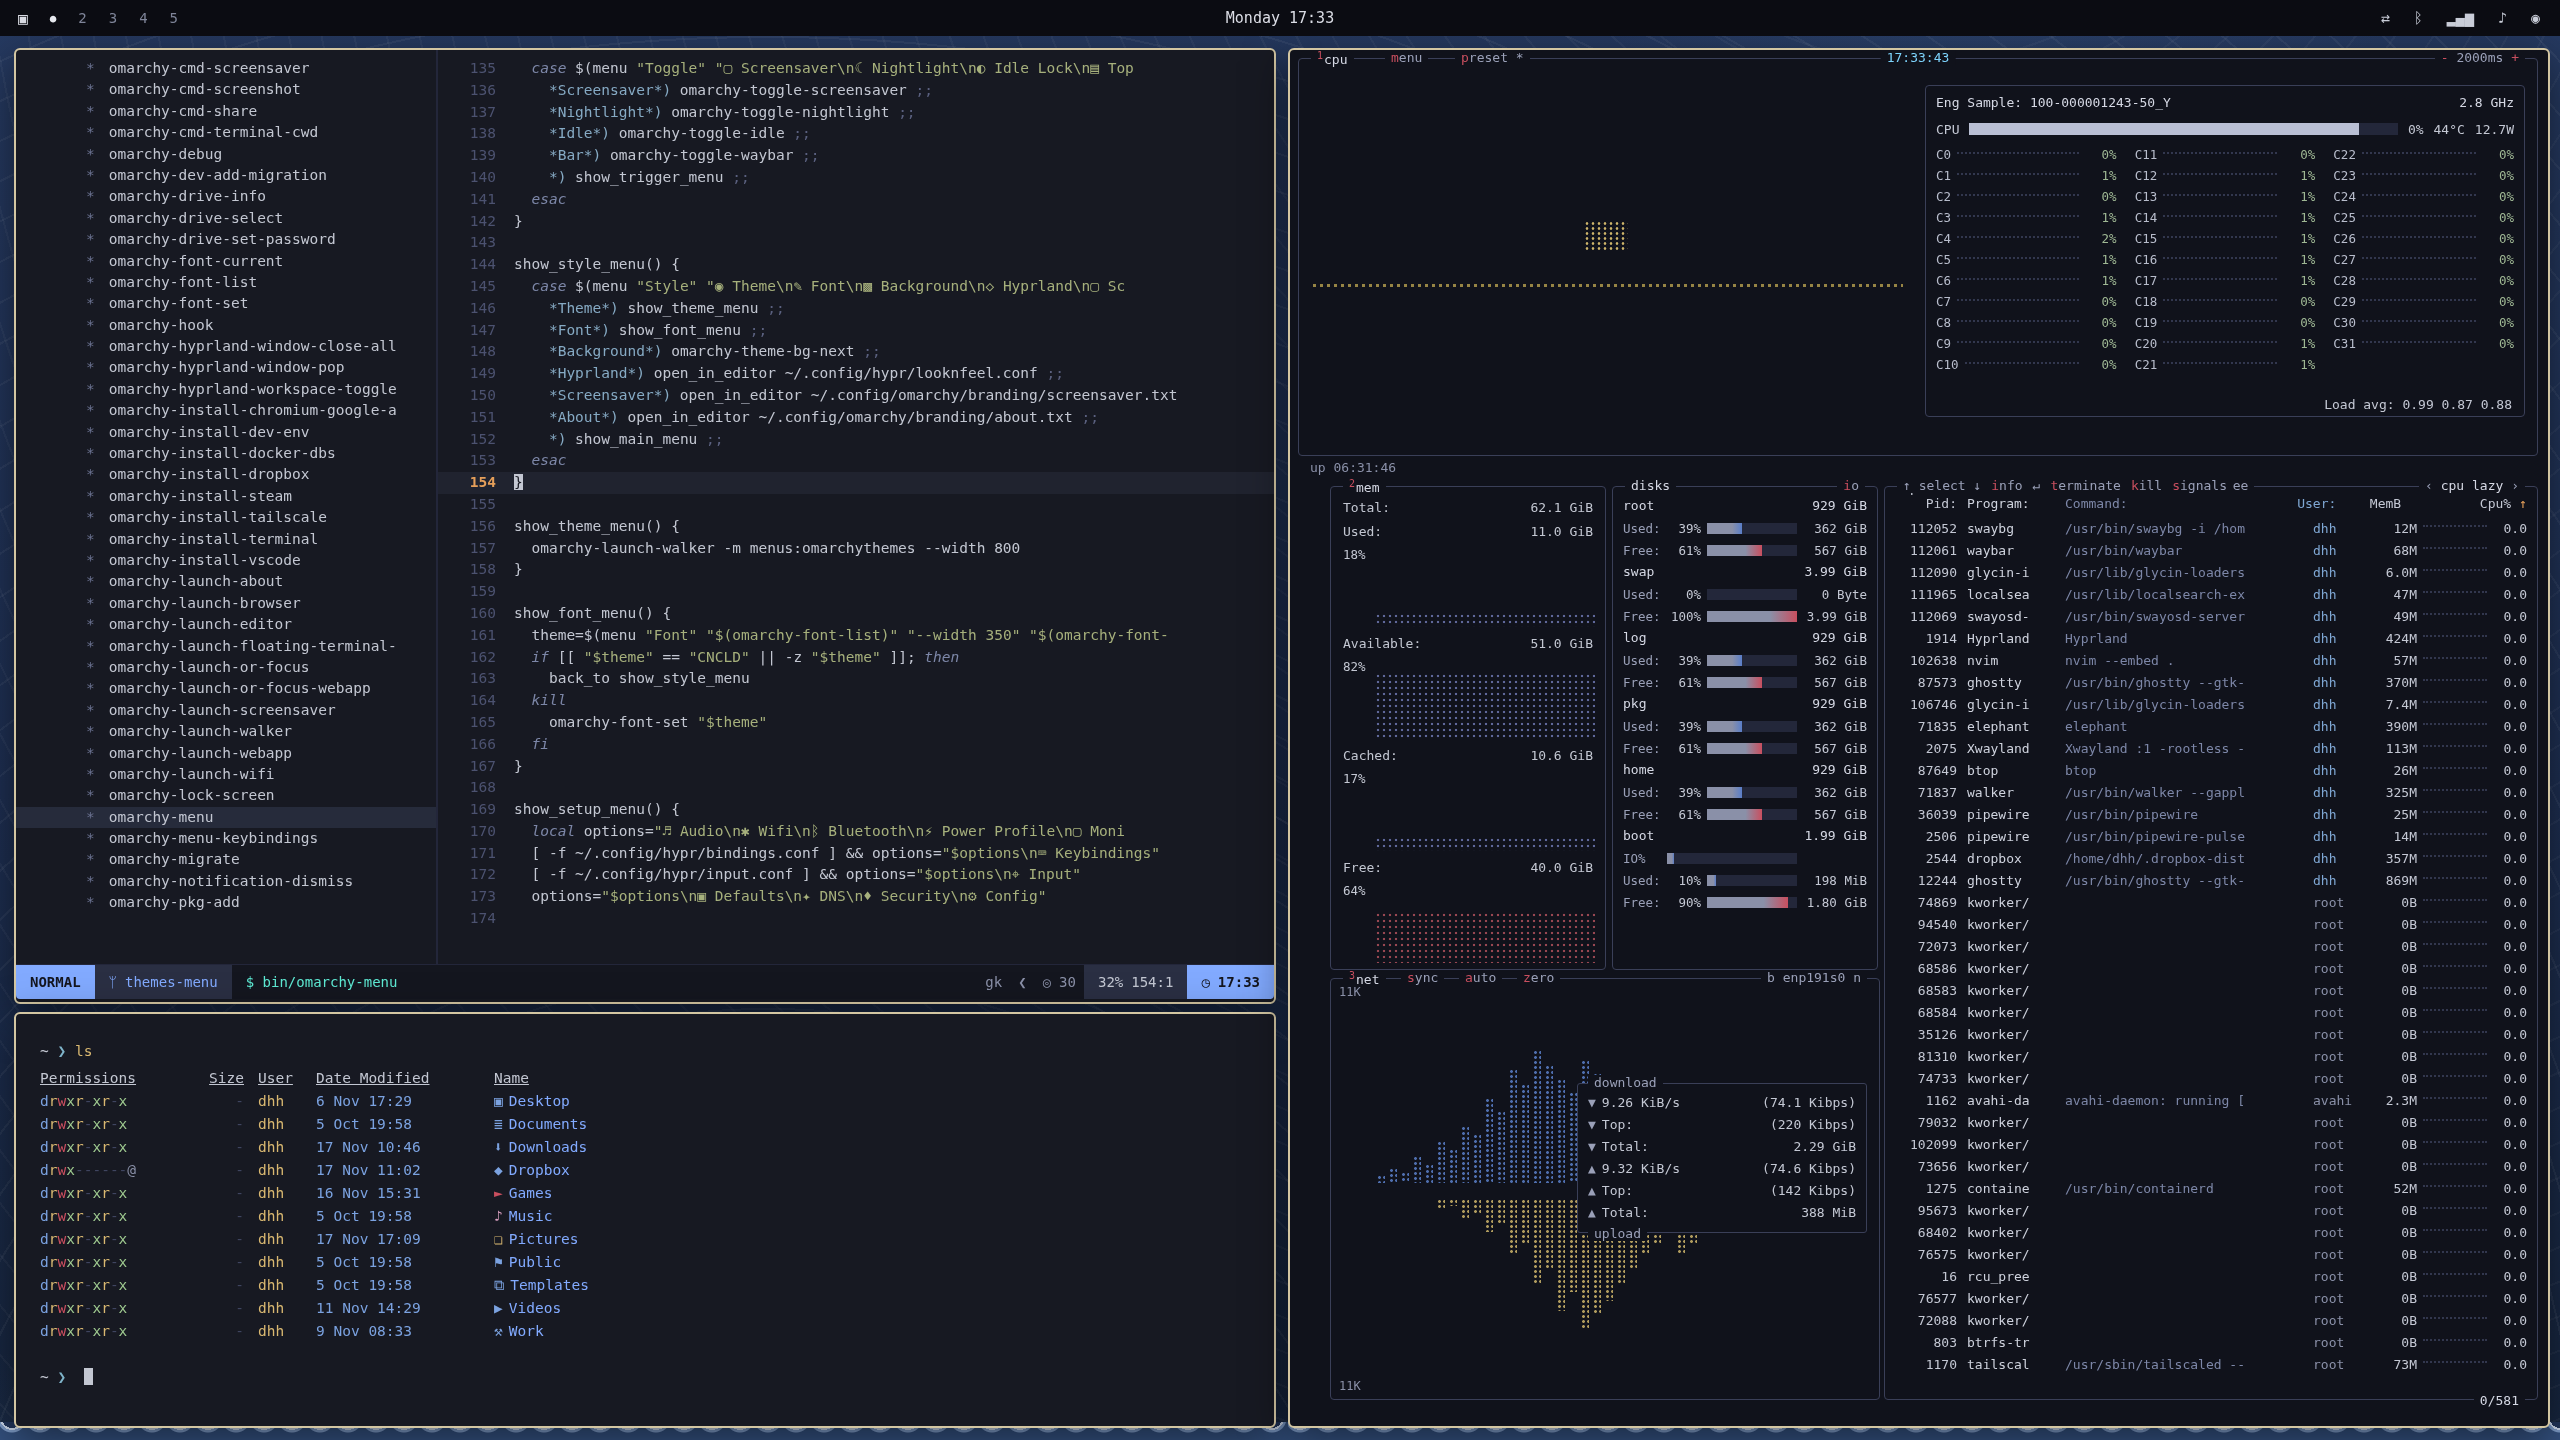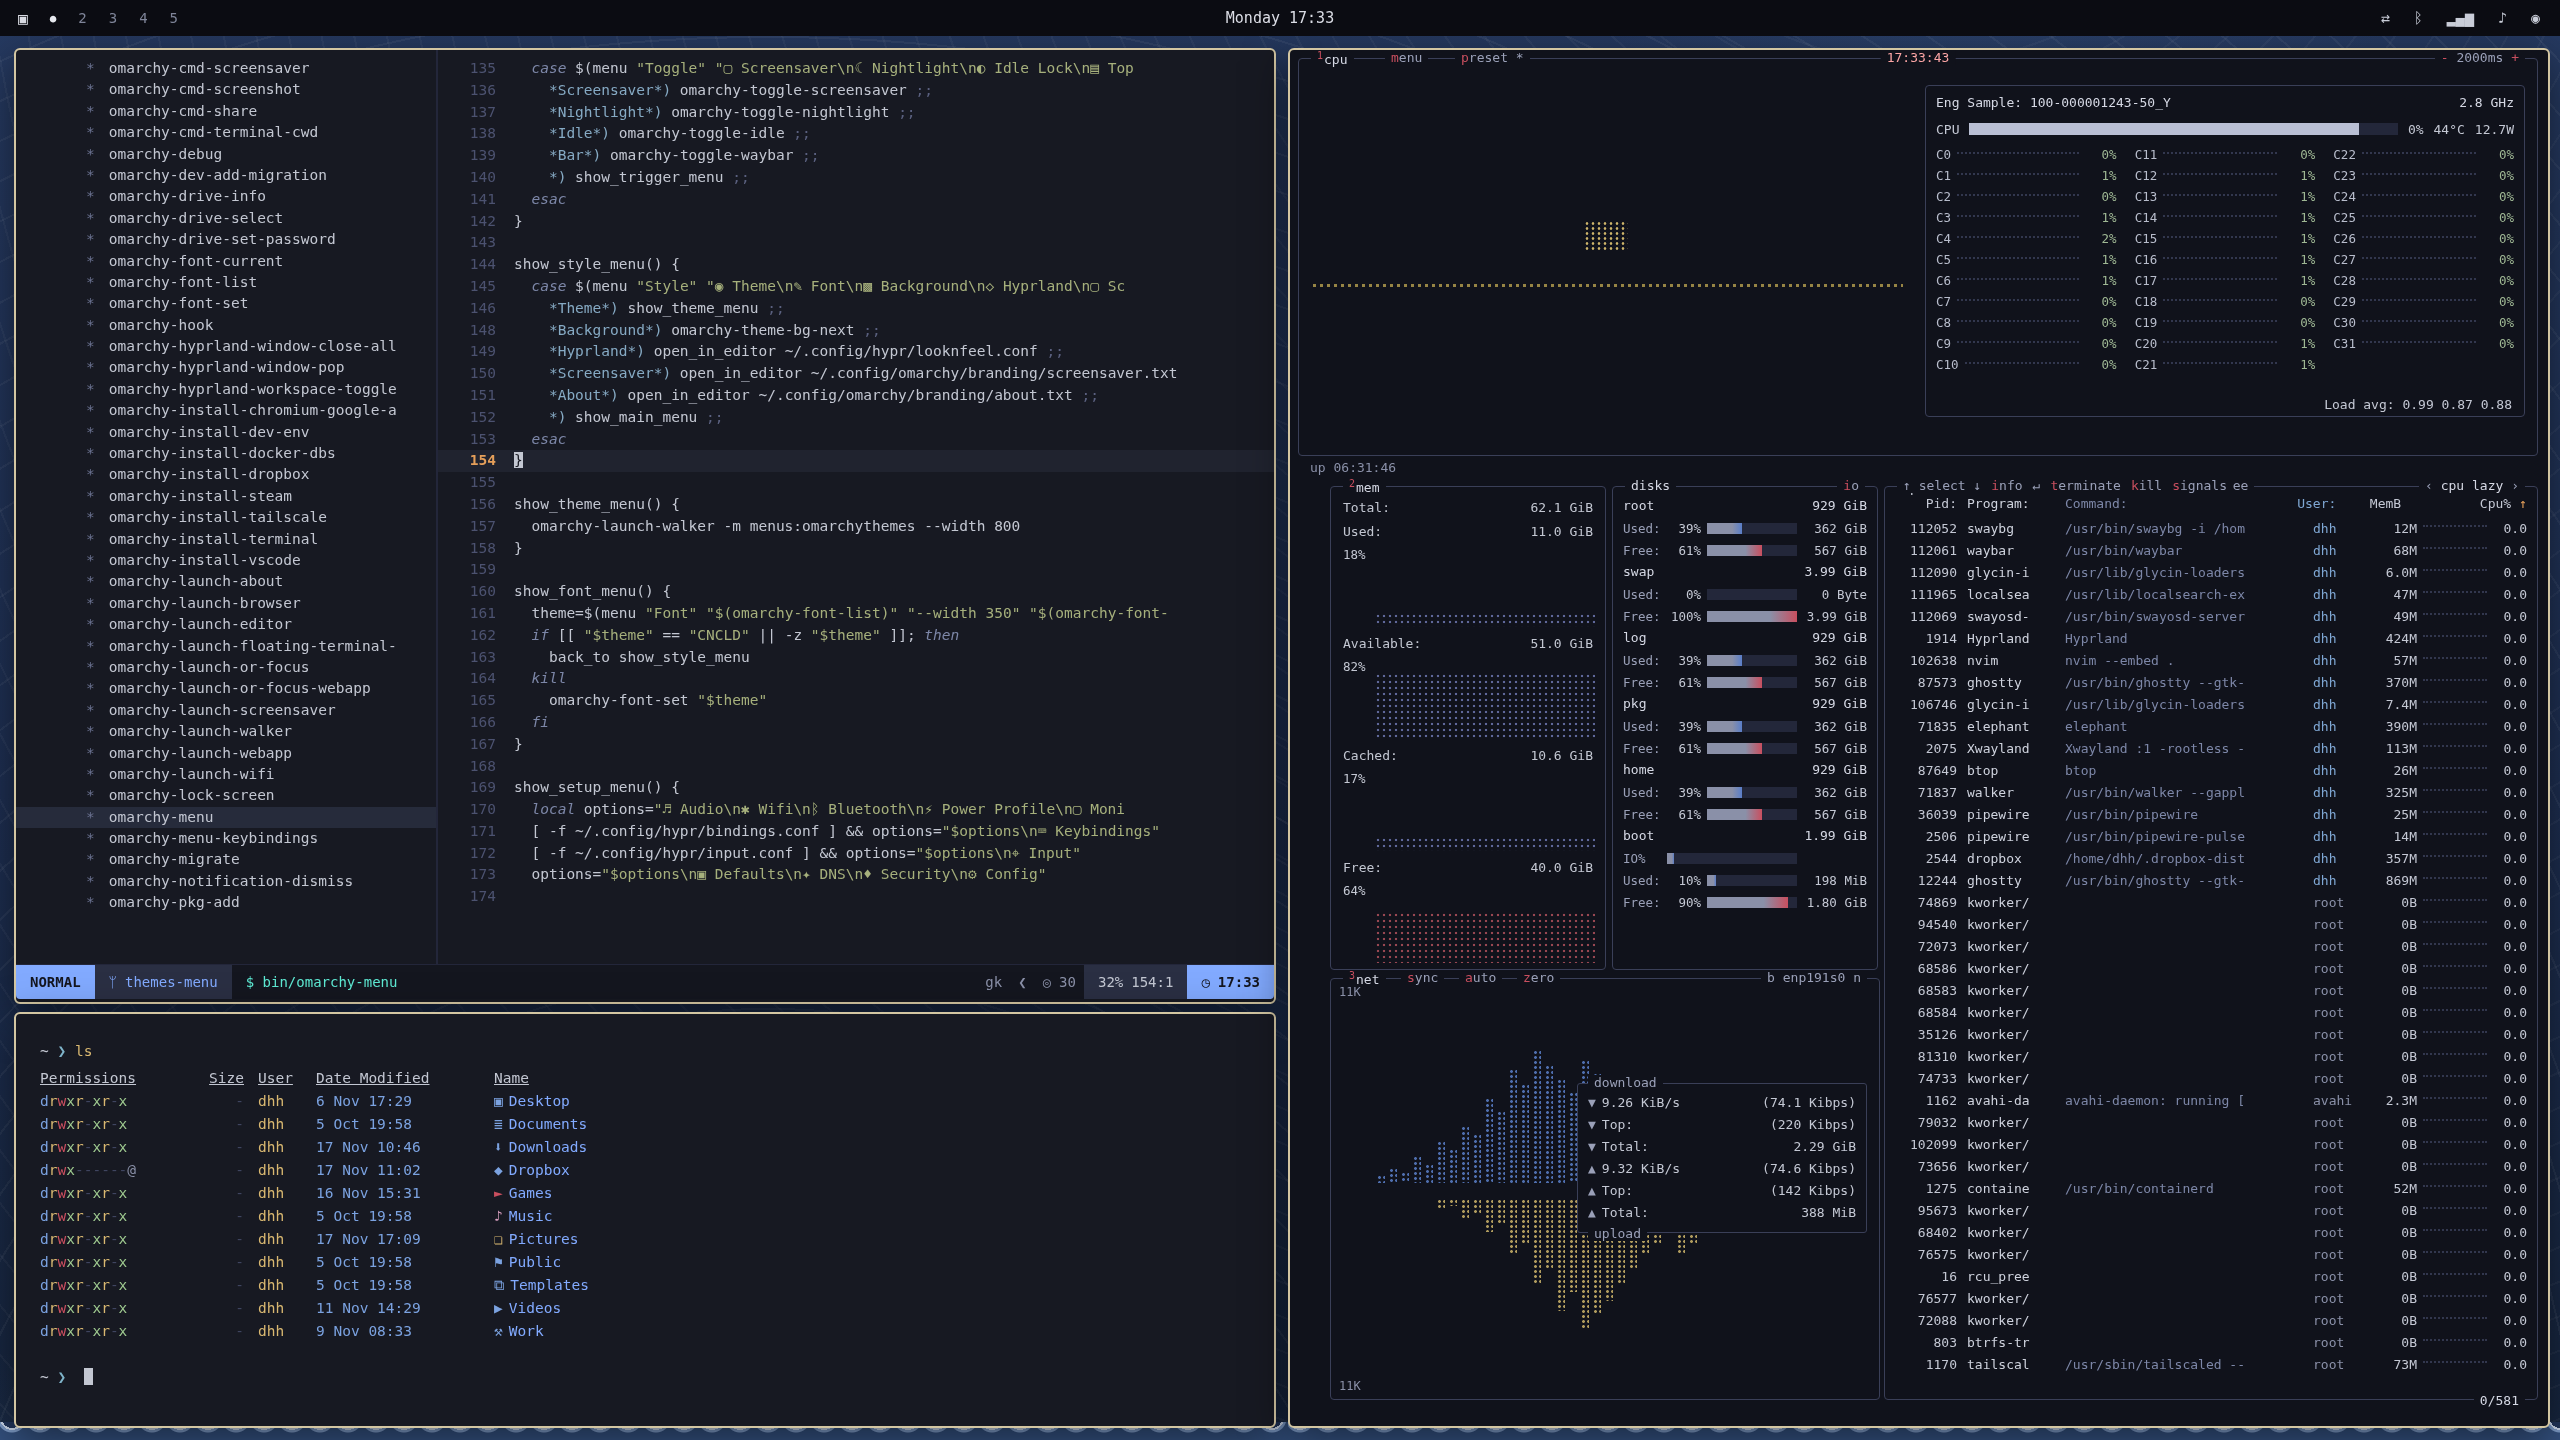--- a/index.html
+++ b/index.html
@@ -224,20 +224,21 @@
         <div class="code-row"><span class="lnum">137</span><span class="ltext">    <span class="pat">*Nightlight*)</span> omarchy-toggle-nightlight <span class="d">;;</span></span></div>
         <div class="code-row"><span class="lnum">138</span><span class="ltext">    <span class="pat">*Idle*)</span> omarchy-toggle-idle <span class="d">;;</span></span></div>
         <div class="code-row"><span class="lnum">139</span><span class="ltext">    <span class="pat">*Bar*)</span> omarchy-toggle-waybar <span class="d">;;</span></span></div>
         <div class="code-row"><span class="lnum">140</span><span class="ltext">    <span class="pat">*)</span> show_trigger_menu <span class="d">;;</span></span></div>
         <div class="code-row"><span class="lnum">141</span><span class="ltext">  <span class="k">esac</span></span></div>
         <div class="code-row"><span class="lnum">142</span><span class="ltext">}</span></div>
         <div class="code-row"><span class="lnum">143</span><span class="ltext"> </span></div>
         <div class="code-row"><span class="lnum">144</span><span class="ltext">show_style_menu() {</span></div>
         <div class="code-row"><span class="lnum">145</span><span class="ltext">  <span class="k">case</span> $(menu <span class="s">"Style"</span> <span class="s">"◉ Theme\n✎ Font\n▩ Background\n◇ Hyprland\n▢ Sc</span></span></div>
         <div class="code-row"><span class="lnum">146</span><span class="ltext">    <span class="pat">*Theme*)</span> show_theme_menu <span class="d">;;</span></span></div>
+        <div class="code-row"><span class="lnum">147</span><span class="ltext">    <span class="pat">*Font*)</span> show_font_menu <span class="d">;;</span></span></div>
         <div class="code-row"><span class="lnum">148</span><span class="ltext">    <span class="pat">*Background*)</span> omarchy-theme-bg-next <span class="d">;;</span></span></div>
         <div class="code-row"><span class="lnum">149</span><span class="ltext">    <span class="pat">*Hyprland*)</span> open_in_editor ~/.config/hypr/looknfeel.conf <span class="d">;;</span></span></div>
         <div class="code-row"><span class="lnum">150</span><span class="ltext">    <span class="pat">*Screensaver*)</span> open_in_editor ~/.config/omarchy/branding/screensaver.txt</span></div>
         <div class="code-row"><span class="lnum">151</span><span class="ltext">    <span class="pat">*About*)</span> open_in_editor ~/.config/omarchy/branding/about.txt <span class="d">;;</span></span></div>
         <div class="code-row"><span class="lnum">152</span><span class="ltext">    <span class="pat">*)</span> show_main_menu <span class="d">;;</span></span></div>
         <div class="code-row"><span class="lnum">153</span><span class="ltext">  <span class="k">esac</span></span></div>
         <div class="code-row cur"><span class="lnum">154</span><span class="ltext"><span class="cursor">}</span></span></div>
         <div class="code-row"><span class="lnum">155</span><span class="ltext"> </span></div>
         <div class="code-row"><span class="lnum">156</span><span class="ltext">show_theme_menu() {</span></div>
         <div class="code-row"><span class="lnum">157</span><span class="ltext">  omarchy-launch-walker -m menus:omarchythemes --width 800</span></div>
@@ -310,21 +311,21 @@
   </div>
 </div>
 
 <div class="window" id="btop-window">
   <div class="btop-body">
 
     <div class="bbox" id="cpu-box">
       <span class="btitle" style="left:12px"><span class="bsup">1</span><span>cpu</span></span>
       <span class="chip hot" style="left:86px">menu</span>
       <span class="chip hot" style="left:156px">preset *</span>
-      <span class="chip" style="left:50%;transform:translateX(-50%);color:#fca5a5">17:33:43</span>
+      <span class="chip" style="left:50%;transform:translateX(-50%);color:#7dd3fc">17:33:43</span>
       <span class="chip" style="right:12px"><span style="color:#c94f5f">-</span> <span>2000ms</span> <span style="color:#c94f5f">+</span></span>
 
       <div id="cpu-graph">
         <div class="cpu-line"></div>
         <div class="cpu-blip"></div>
       </div>
 
       <div id="core-panel">
         <div class="model-row">
           <span>Eng Sample: 100-000001243-50_Y</span>

